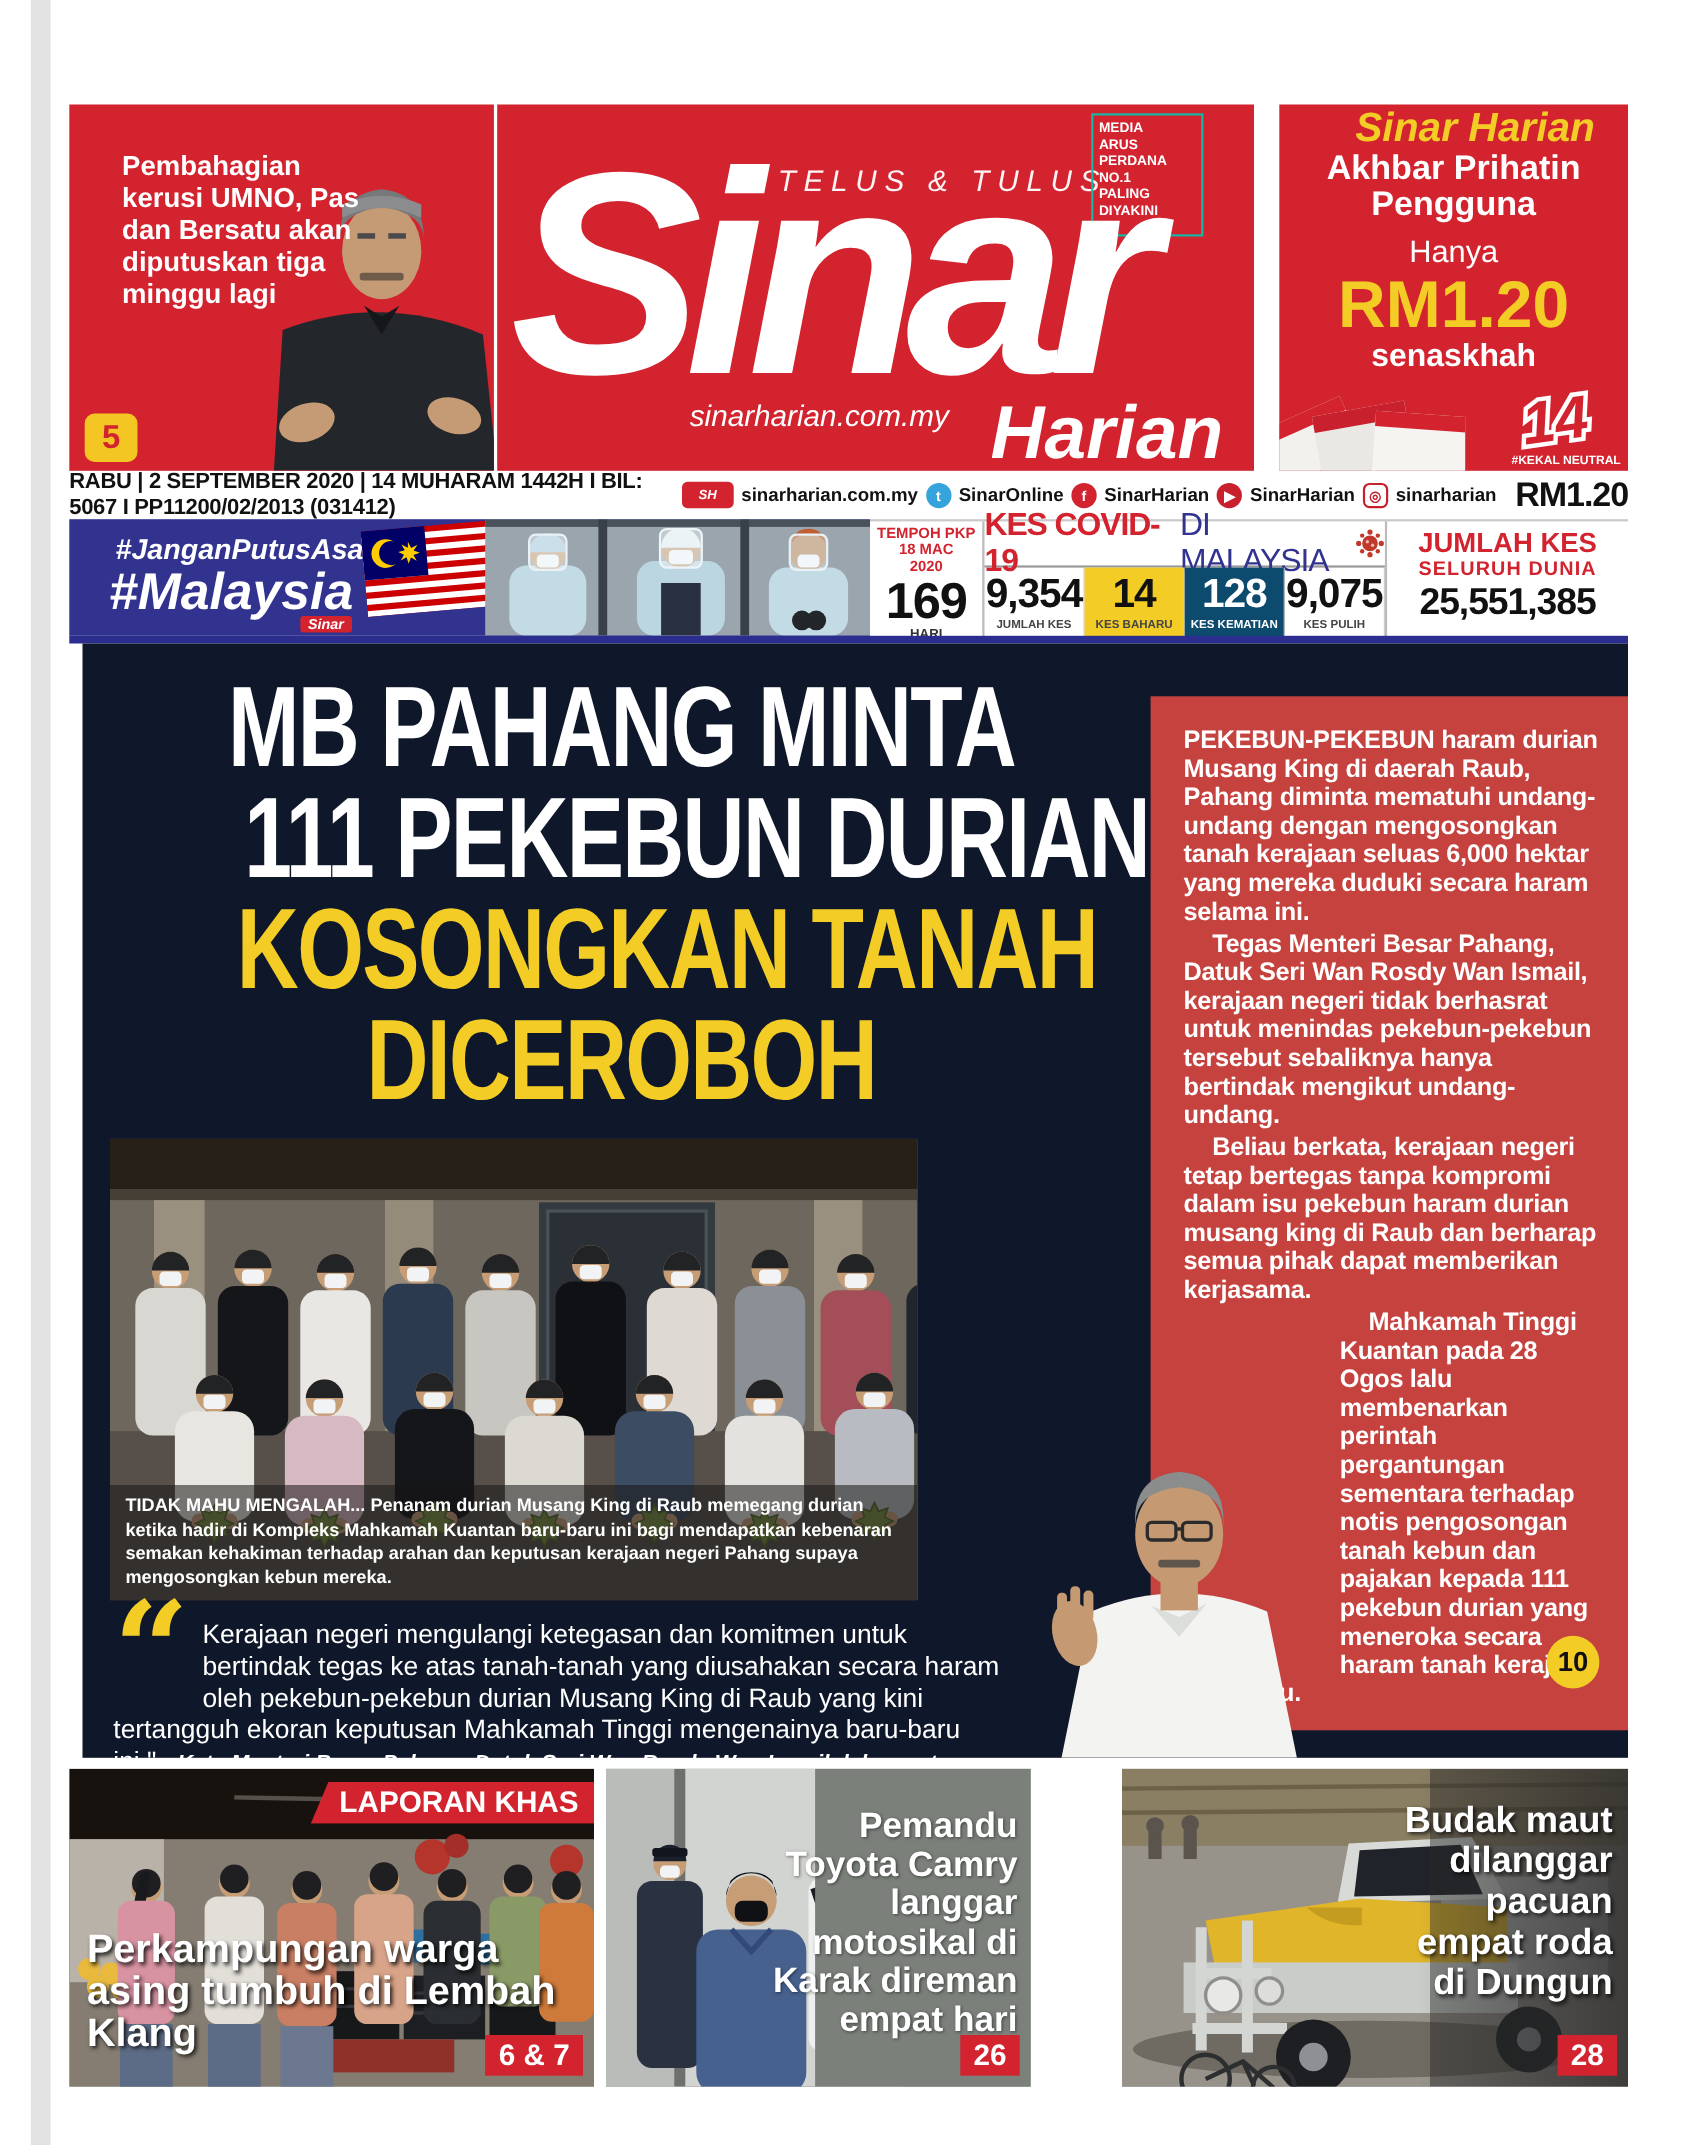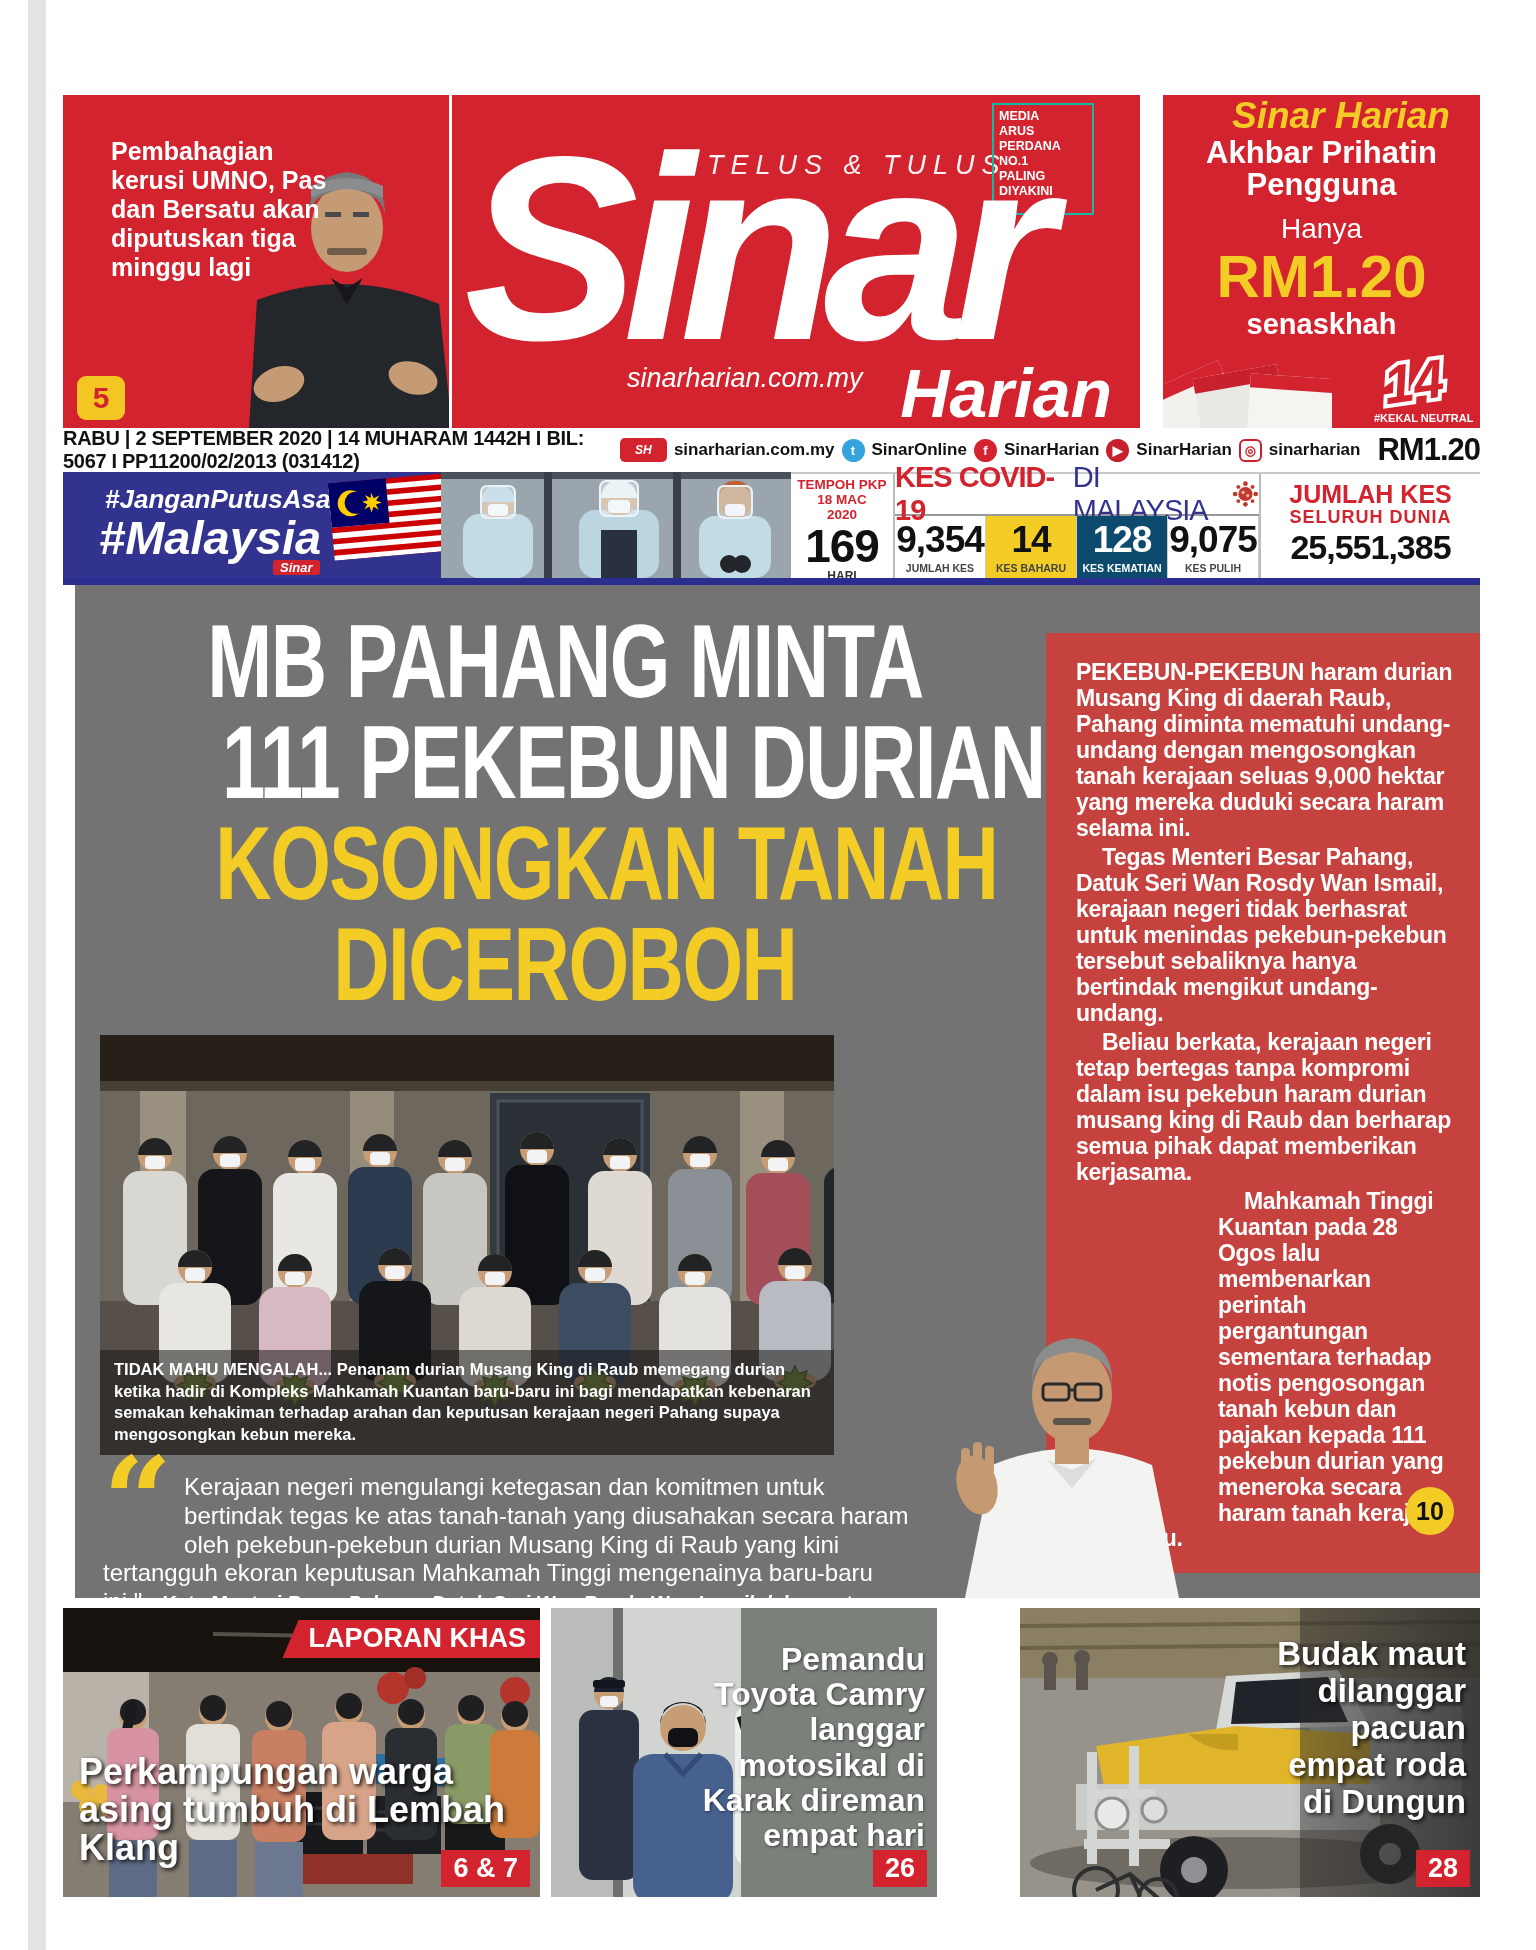--- a/index.html
+++ b/index.html
@@ -77,21 +77,21 @@
   .cell .l{font-size:10.5px;color:#444;font-weight:bold;}
   .cell.yellow{background:#f3cd26;}
   .cell.redbg{background:#0c4a6e;} .cell.redbg .v{color:#fff;} .cell.redbg .l{color:#fff;}
   .world{flex:1;text-align:center;border-left:2px solid #bbb;padding-top:8px;}
   .world .w1{color:#d2232e;font-weight:bold;font-size:25px;line-height:1;}
   .world .w2{color:#d2232e;font-size:18px;font-weight:bold;letter-spacing:1px;line-height:1.15;}
   .world .wv{font-weight:bold;font-size:34px;letter-spacing:-1px;}
   .bluebar{position:absolute;left:63px;top:578px;width:1417px;height:7px;background:#2b2d8f;}
 
   
-  .main{position:absolute;left:75px;top:585px;width:1405px;height:1013px;background:#737373;}
+  .main{position:absolute;left:75px;top:585px;width:1405px;height:1013px;background:#0f172a;}
   .headline{position:absolute;left:10px;top:26px;width:960px;text-align:center;}
   .hl{display:block;font-weight:bold;font-size:104px;line-height:0.97;color:#fff;}
   .hl span{display:inline-block;transform:scaleX(0.75);white-space:nowrap;letter-spacing:-2px;}
   .hl.yellow{color:#f3cd26;}
   .article-box{position:absolute;left:971px;top:48px;width:434px;height:940px;background:#c5423e;
                padding:26px 26px 0 30px;box-sizing:border-box;color:#fff;overflow:hidden;}
   .article-box p{margin:0 0 3px;font-weight:bold;font-size:23px;line-height:1.13;letter-spacing:-0.3px;}
   .article-box p.ind{text-indent:26px;}
   .wrap-spacer{float:left;width:142px;height:315px;}
   .badge10{position:absolute;right:26px;bottom:38px;width:48px;height:48px;border-radius:50%;
@@ -452,21 +452,21 @@
       </svg>
       <div class="caption">TIDAK MAHU MENGALAH... Penanam durian Musang King di Raub memegang durian ketika hadir di Kompleks Mahkamah Kuantan baru-baru ini bagi mendapatkan kebenaran semakan kehakiman terhadap arahan dan keputusan kerajaan negeri Pahang supaya mengosongkan kebun mereka.</div>
     </div>
 
     <div class="quote">
       <span class="qmark">“</span><span>Kerajaan negeri mengulangi ketegasan dan komitmen untuk bertindak tegas ke atas tanah-tanah yang diusahakan secara haram oleh pekebun-pekebun durian Musang King di Raub yang kini tertangguh ekoran keputusan Mahkamah Tinggi mengenainya baru-baru ini."</span>
       <span class="qattr">- Kata Menteri Besar Pahang, Datuk Seri Wan Rosdy Wan Ismail dalam satu kenyataan di Kuantan semalam</span>
     </div>
 
     <div class="article-box">
-      <p><span>PEKEBUN-PEKEBUN</span><span> haram durian Musang King di daerah Raub, Pahang diminta mematuhi undang-undang dengan mengosongkan tanah kerajaan seluas 9,000 hektar yang mereka duduki secara haram selama ini.</span></p>
+      <p><span>PEKEBUN-PEKEBUN</span><span> haram durian Musang King di daerah Raub, Pahang diminta mematuhi undang-undang dengan mengosongkan tanah kerajaan seluas 6,000 hektar yang mereka duduki secara haram selama ini.</span></p>
       <p class="ind">Tegas Menteri Besar Pahang, Datuk Seri Wan Rosdy Wan Ismail, kerajaan negeri tidak berhasrat untuk menindas pekebun-pekebun tersebut sebaliknya hanya bertindak mengikut undang-undang.</p>
       <p class="ind">Beliau berkata, kerajaan negeri tetap bertegas tanpa kompromi dalam isu pekebun haram durian musang king di Raub dan berharap semua pihak dapat memberikan kerjasama.</p>
       <div class="wrap-spacer"></div>
       <p class="ind">Mahkamah Tinggi Kuantan pada 28 Ogos lalu membenarkan perintah pergantungan sementara terhadap notis pengosongan tanah kebun dan pajakan kepada 111 pekebun durian yang meneroka secara haram tanah kerajaan negeri itu.</p>
       <div class="badge10">10</div>
     </div>
 
     <div class="mbphoto">
       <svg viewBox="0 0 250 318" width="250" height="318">
         <path d="M45,185 Q125,152 205,185 L232,318 L18,318 Z" fill="#f3f4f2"></path>

